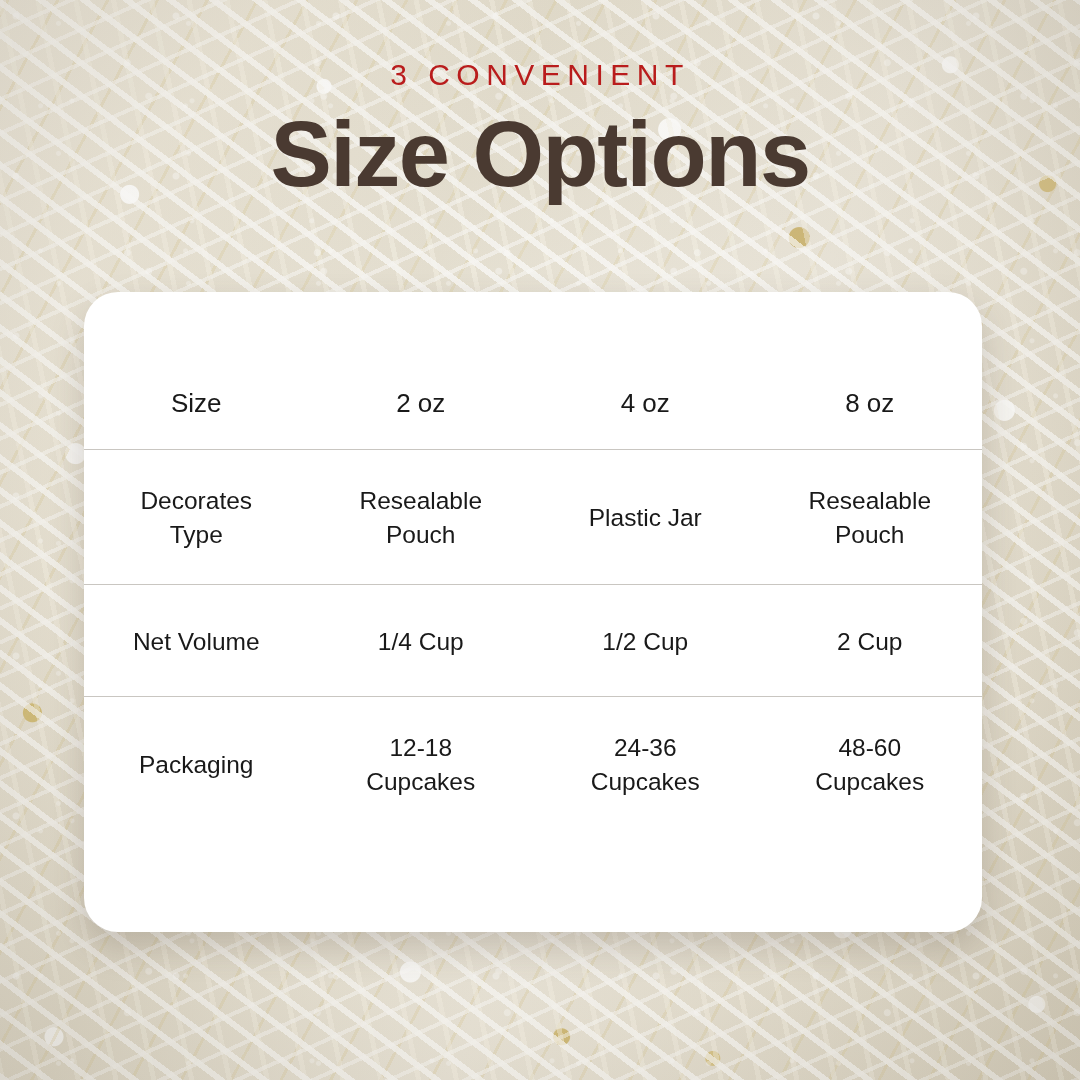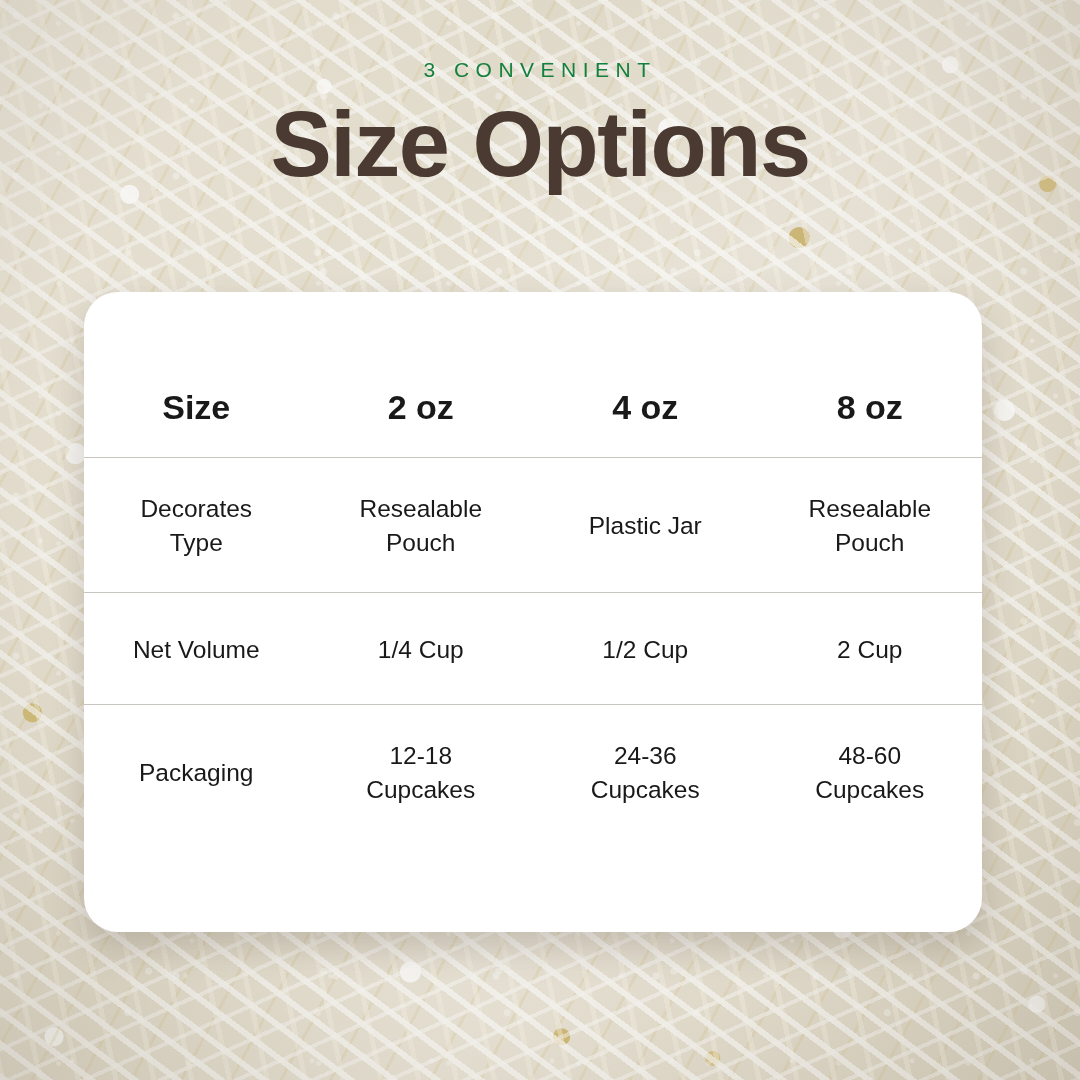--- a/index.html
+++ b/index.html
@@ -88,23 +88,23 @@
   
   .heading-block {
     position: absolute;
     top: 58px;
     left: 0;
     right: 0;
     text-align: center;
     z-index: 3;
   }
   .eyebrow {
-    font-size: 21px;
+    font-size: 30px;
     letter-spacing: 6.5px;
-    color: #15803d;
+    color: #b91c1c;
     font-weight: 500;
     text-transform: uppercase;
   }
   .title {
     margin-top: 14px;
     font-size: 92px;
     font-weight: bold;
     color: #4a3a31;
     letter-spacing: -1.5px;
     line-height: 1.05;
@@ -131,22 +131,22 @@
     table-layout: fixed;
     margin-top: 96px;
   }
   table.size-table th,
   table.size-table td {
     text-align: center;
     color: #191919;
     padding: 0;
   }
   table.size-table th {
-    font-size: 34px;
-    font-weight: bold;
+    font-size: 26px;
+    font-weight: normal;
     padding-bottom: 30px;
   }
   table.size-table tbody td {
     font-size: 24.5px;
     font-weight: normal;
     line-height: 1.38;
     padding: 30px 8px;
     border-top: 1.6px solid #c9c6c1;
   }
   table.size-table col.c1 { width: 25%; }

